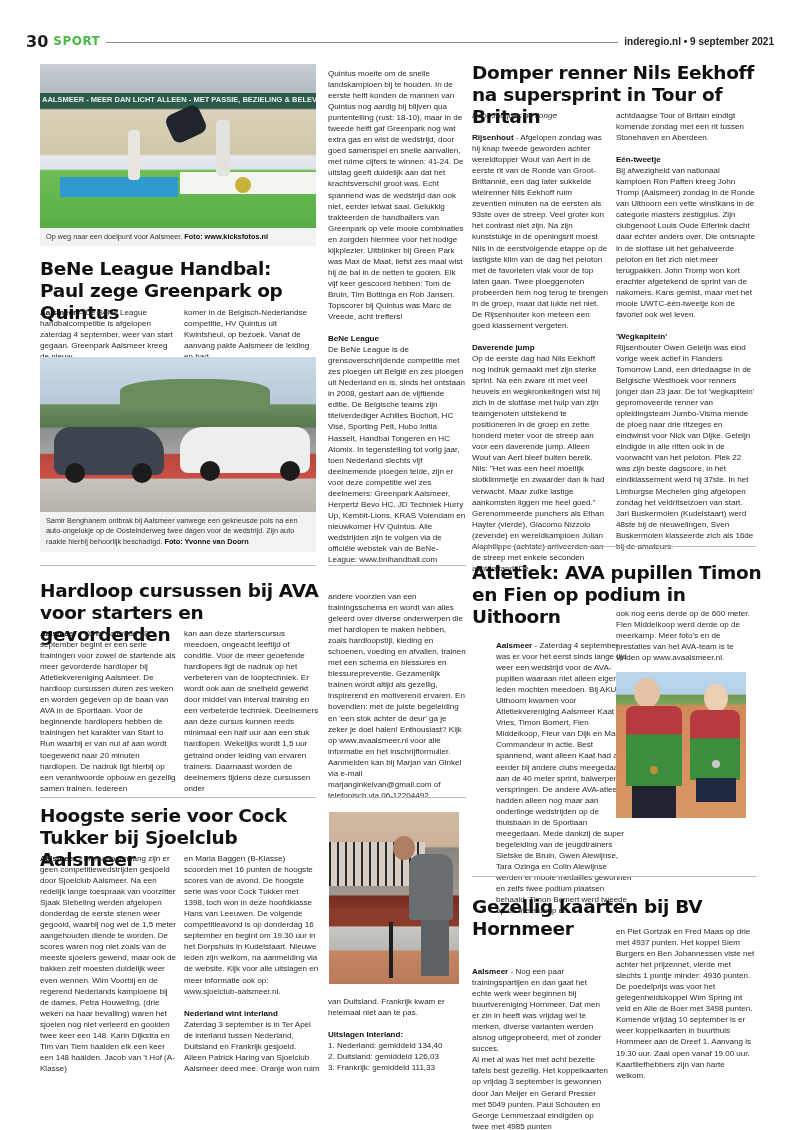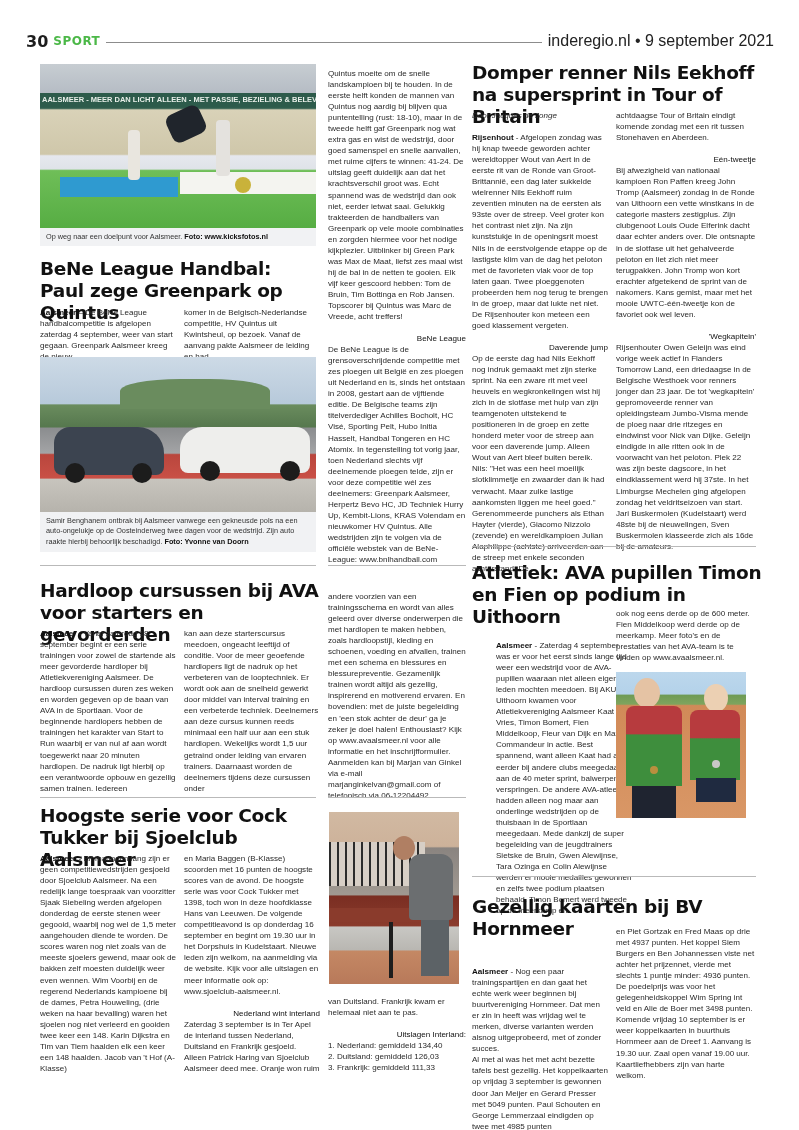--- a/index.html
+++ b/index.html
@@ -5,28 +5,28 @@
   * { box-sizing: border-box; margin: 0; padding: 0; }
   html, body { width: 799px; height: 1130px; background: #ffffff; overflow: hidden; }
   body { font-family: "Liberation Sans", "DejaVu Sans", sans-serif; color: #1d1d1d; position: relative; }
   .page { position: absolute; left: 0; top: 0; width: 682px; height: 1130px; }
 
   
   .hdr { position: absolute; left: 26px; top: 30px; width: 748px; height: 22px; display: flex; align-items: center; }
   .hdr .num { font-family: "DejaVu Sans", sans-serif; font-size: 16px; font-weight: bold; color: #1d1d1d; margin-right: 5px; }
   .hdr .sec { font-family: "DejaVu Sans", sans-serif; font-size: 12px; font-weight: bold; color: #4cb848; letter-spacing: 0.5px; margin-right: 6px; }
   .hdr .rule { flex: 1; height: 1px; background: #8c8c8c; margin-top: 2px; }
-  .hdr .meta { font-size: 16px; font-weight: normal; color: #222; margin-left: 6px; }
+  .hdr .meta { font-size: 10px; font-weight: bold; color: #222; margin-left: 6px; }
 
   .abs { position: absolute; }
   .col { font-size: 8.05px; line-height: 11.05px; color: #2a2a2a; }
   .col p { margin-bottom: 11px; }
   .col p:last-child { margin-bottom: 0; }
   .col b.lead { color: #111; font-weight: bold; }
-  .sub { font-weight: normal; color: #111; display: block; text-align: right; }
+  .sub { font-weight: bold; color: #111; display: block; }
   .byline { font-style: italic; }
   .headline { font-family: "DejaVu Sans", sans-serif; font-weight: bold; color: #111; font-size: 18.5px; line-height: 22px; letter-spacing: -0.3px; }
   .caption { background: #f1f2f4; font-size: 7.3px; line-height: 10.4px; color: #333; padding: 4px 6px 5px 6px; }
   .caption b { color: #111; margin-top: 46px; }
   .sep { position: absolute; height: 1px; background: #b9b9b9; }
 
   
   .photo { position: absolute; overflow: hidden; }
   .ph1 { background: linear-gradient(#c7cdd2 0%, #b5bcc4 18%, #2e5a4a 19%, #2f5d4d 27%, #d9d2b8 28%, #cfc7aa 55%, #e6e8ee 56%, #dfe3e8 64%, #6fbe58 65%, #56ad43 100%); }
   .ph2 { background: linear-gradient(#c9d7e4 0%, #b7cadb 30%, #6a8c5e 31%, #56784e 45%, #8b8d8f 46%, #a3a4a6 62%, #b9463d 63%, #c95046 78%, #c7c4bd 79%, #b6b3ac 100%); }

